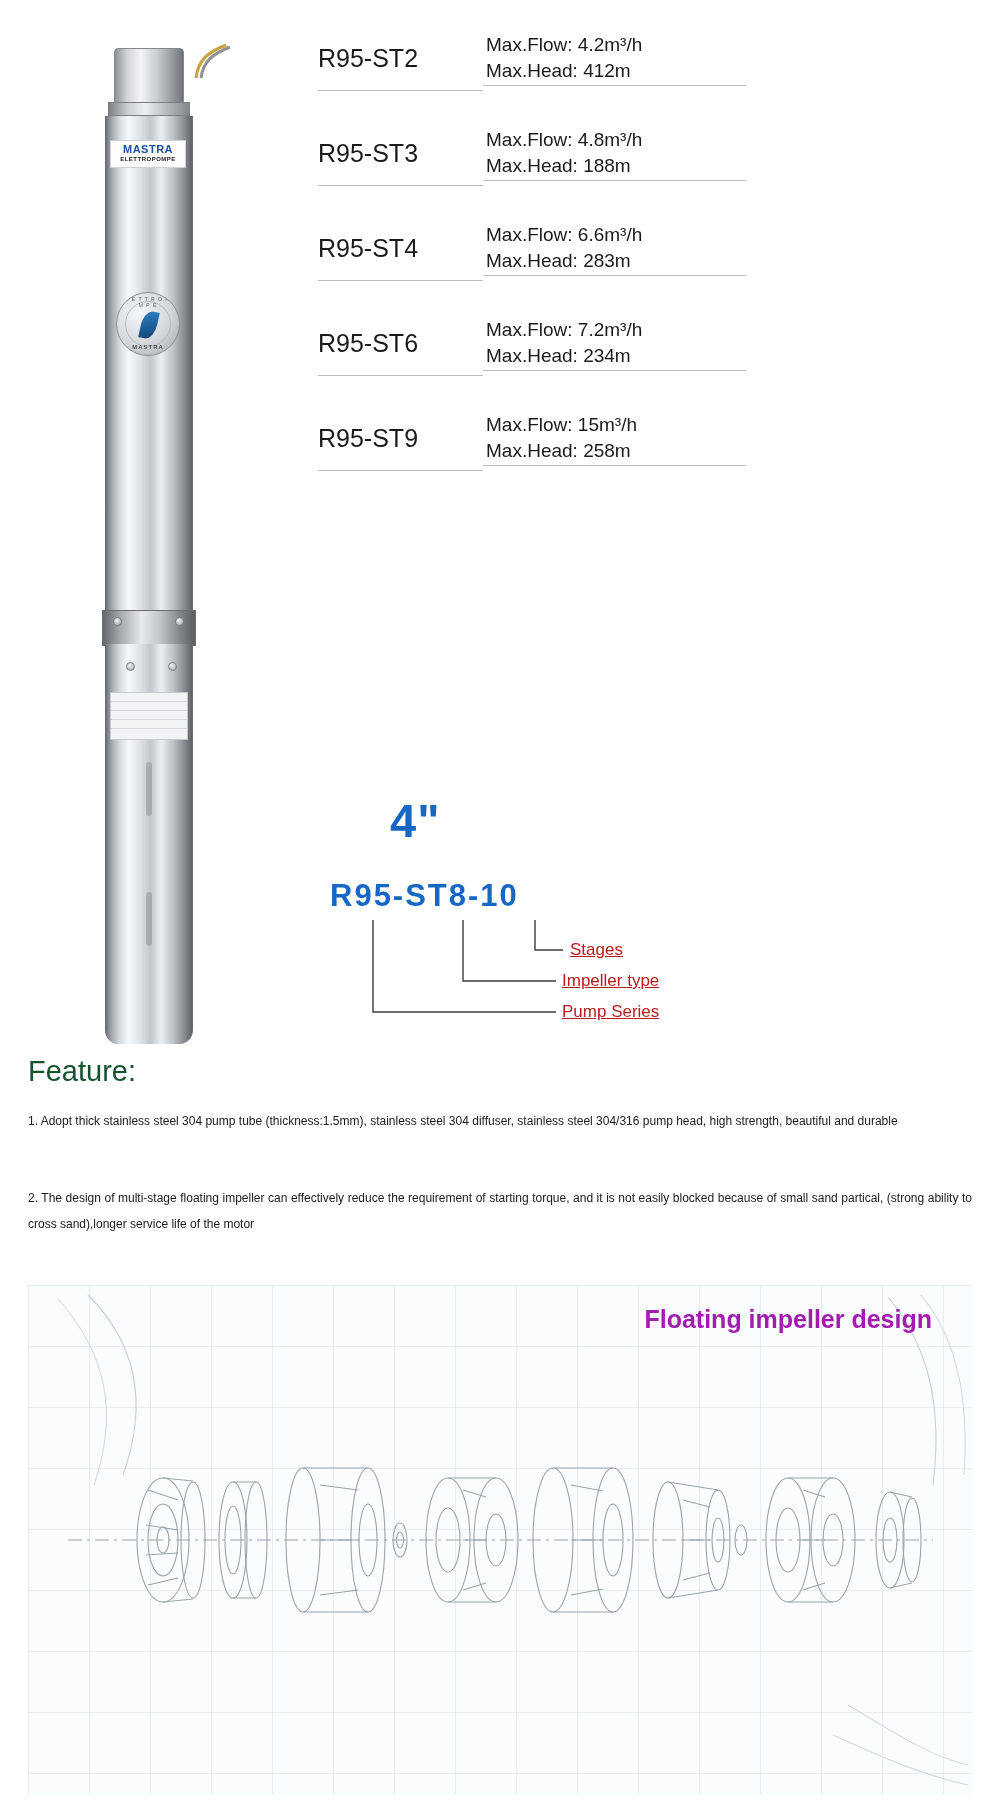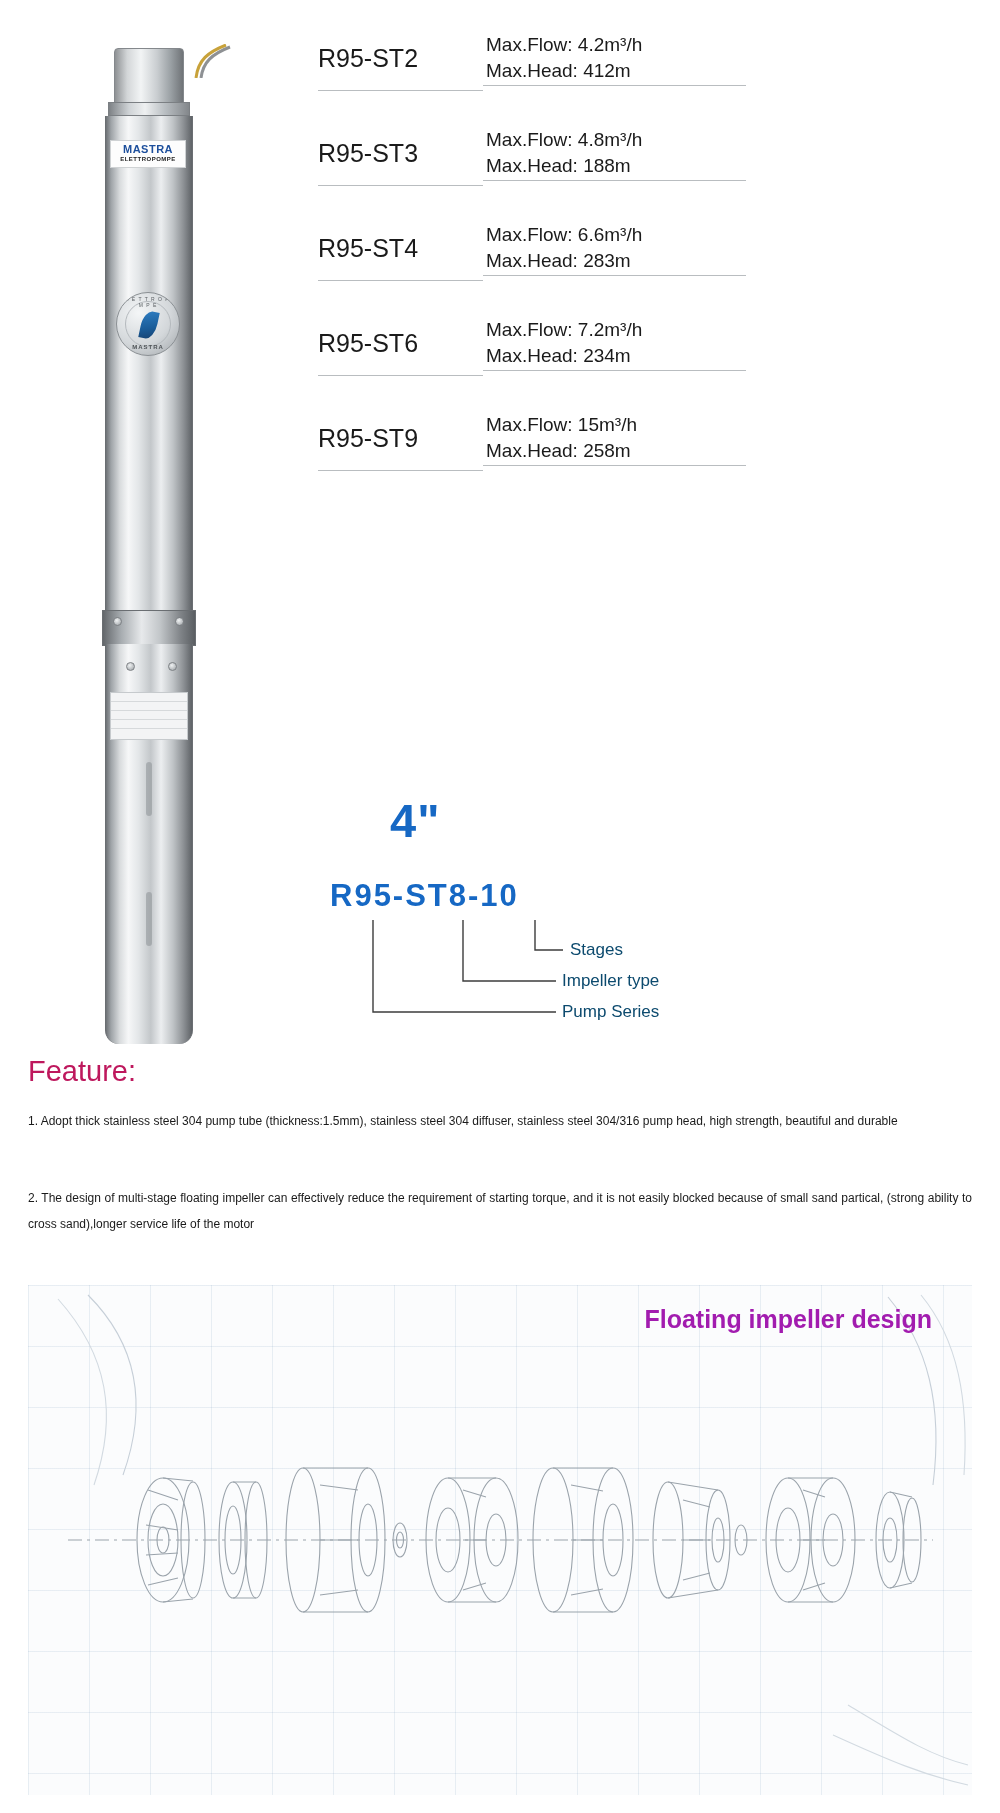--- a/index.html
+++ b/index.html
@@ -259,35 +259,36 @@
     left: 0; top: 0;
     font-size: 31px;
     font-weight: bold;
     color: #1668c4;
     letter-spacing: 2px;
     white-space: nowrap;
   }
   .decode .lbl {
     position: absolute;
     font-size: 17px;
-    color: #0c4a6e;
+    color: #b91c1c;
     white-space: nowrap;
+    text-decoration: underline;
   }
   .decode .lbl.stages    { left: 240px; top: 62px; }
   .decode .lbl.impeller  { left: 232px; top: 93px; }
   .decode .lbl.series    { left: 232px; top: 124px; }
   .decode svg { position: absolute; left: 0; top: 0; }
 
   
   .feature-title {
     position: absolute;
     left: 28px;
     top: 1055px;
     font-size: 29px;
-    color: #be185d;
+    color: #14532d;
   }
   .feature-p {
     position: absolute;
     left: 28px;
     width: 944px;
     font-size: 12px;
     color: #1a1a1a;
     line-height: 26px;
     text-align: justify;
   }

